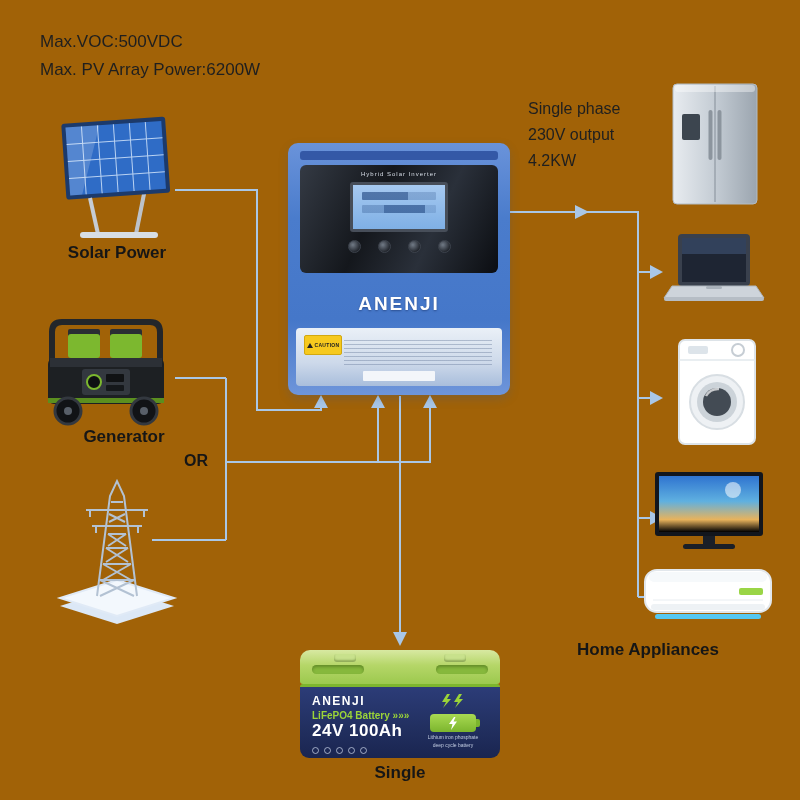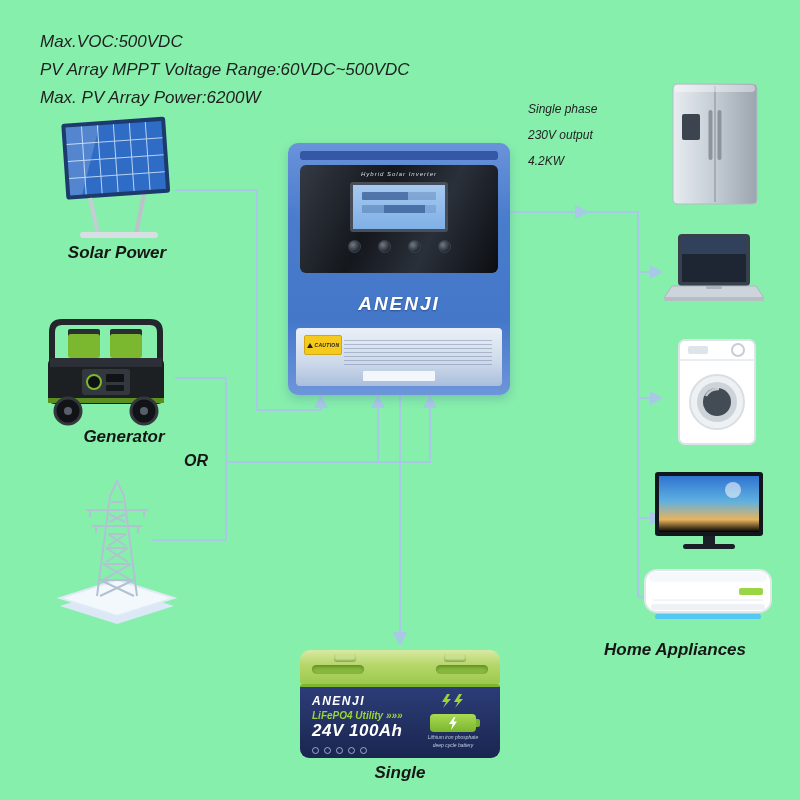--- a/index.html
+++ b/index.html
@@ -1,22 +1,22 @@
 <!DOCTYPE html>
 <html><head>
 <meta charset="utf-8">
 <style>
   html,body{margin:0;padding:0;background:#ffffff;}
   body{font-family:"Liberation Sans","DejaVu Sans",sans-serif;color:#1b1b1b;}
-  .stage{position:relative;width:800px;height:800px;background:#86efac;overflow:hidden;font-style:italic;}
+  .stage{position:relative;width:800px;height:800px;background:#a16207;overflow:hidden;}
   .abs{position:absolute;}
 
   
   .spec-line{font-size:17px;line-height:28px;color:#1f1f1f;}
-  .out-line{font-size:12px;line-height:26px;color:#1f1f1f;}
+  .out-line{font-size:16px;line-height:26px;color:#1f1f1f;}
   .caption{font-size:17px;font-weight:bold;color:#161616;text-align:center;}
   .or-label{font-size:16px;font-weight:bold;color:#161616;}
 
   
   .inv-body{position:absolute;left:288px;top:143px;width:222px;height:252px;border-radius:10px;
     background:linear-gradient(180deg,#6a93da 0%,#4a7ccc 30%,#4577c9 70%,#6e95da 100%);
     box-shadow:0 4px 10px rgba(60,90,140,.25);}
   .inv-top-strip{position:absolute;left:12px;right:12px;top:8px;height:9px;border-radius:3px;background:#2b4f9e;opacity:.85;}
   .inv-screen-panel{position:absolute;left:12px;right:12px;top:22px;height:108px;border-radius:6px;
     background:linear-gradient(115deg,#343a44 0%,#14171c 38%,#2a303a 66%,#0b0d11 100%);}
@@ -88,21 +88,20 @@
       <polygon points="575,205 575,219 589,212"></polygon>
       <polygon points="650,265 650,279 663,272"></polygon>
       <polygon points="650,391 650,405 663,398"></polygon>
       <polygon points="650,511 650,525 663,518"></polygon>
       <polygon points="650,590 650,604 663,597"></polygon>
     </g>
   </svg>
 
   <div class="abs" style="left:40px;top:28px;">
     <div class="spec-line">Max.VOC:500VDC</div>
-    <div class="spec-line">PV Array MPPT Voltage Range:60VDC~500VDC</div>
     <div class="spec-line">Max. PV Array Power:6200W</div>
   </div>
 
   <div class="abs" style="left:528px;top:96px;">
     <div class="out-line">Single phase</div>
     <div class="out-line">230V output</div>
     <div class="out-line">4.2KW</div>
   </div>
 
   <svg class="abs" style="left:58px;top:112px;" width="120" height="135" viewBox="0 0 120 135">
@@ -253,34 +252,34 @@
 
   <svg class="abs" style="left:643px;top:566px;" width="130" height="60" viewBox="0 0 130 60">
     <rect x="2" y="4" width="126" height="42" rx="12" fill="#ffffff" stroke="#e2e7ec" stroke-width="2"></rect>
     <rect x="6" y="6" width="118" height="10" rx="5" fill="#f6f9fb"></rect>
     <line x1="10" y1="34" x2="120" y2="34" stroke="#e8edf1"></line>
     <rect x="8" y="38" width="114" height="6" rx="3" fill="#eef2f5"></rect>
     <rect x="96" y="22" width="24" height="7" rx="2" fill="#8fd032" opacity=".9"></rect>
     <rect x="12" y="48" width="106" height="5" rx="2.5" fill="#55c8f2"></rect>
   </svg>
 
-  <div class="abs caption" style="left:578px;top:640px;width:194px;">Home Appliances</div>
+  <div class="abs caption" style="left:551px;top:640px;width:194px;">Home Appliances</div>
 
   <div class="bat-wrap">
     <div class="bat-cap">
       <div class="bat-terminal" style="left:34px;"></div>
       <div class="bat-terminal" style="right:34px;"></div>
       <div class="bat-handle" style="left:12px;"></div>
       <div class="bat-handle" style="right:12px;"></div>
     </div>
     <div class="bat-body">
       <div>
         <div class="bat-brand">ANENJI</div>
         <div class="bat-type">
-          <span>LiFePO4 Utility</span>
+          <span>LiFePO4 Battery</span>
           <span>»»»</span>
         </div>
         <div class="bat-cap-text">24V 100Ah</div>
       </div>
       <div class="bat-right">
         <svg width="26" height="14" viewBox="0 0 26 14">
           <polygon points="7,0 2,8 6,8 3,14 11,5 7,5 10,0" fill="#9bd438"></polygon>
           <polygon points="19,0 14,8 18,8 15,14 23,5 19,5 22,0" fill="#9bd438"></polygon>
         </svg>
         <div class="bat-icon">

